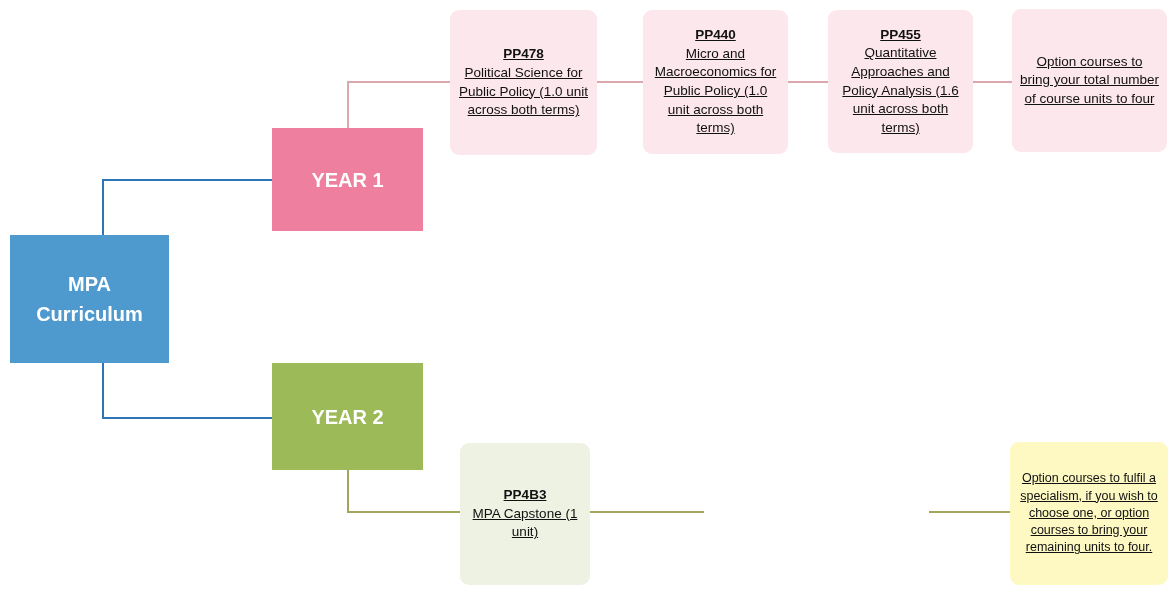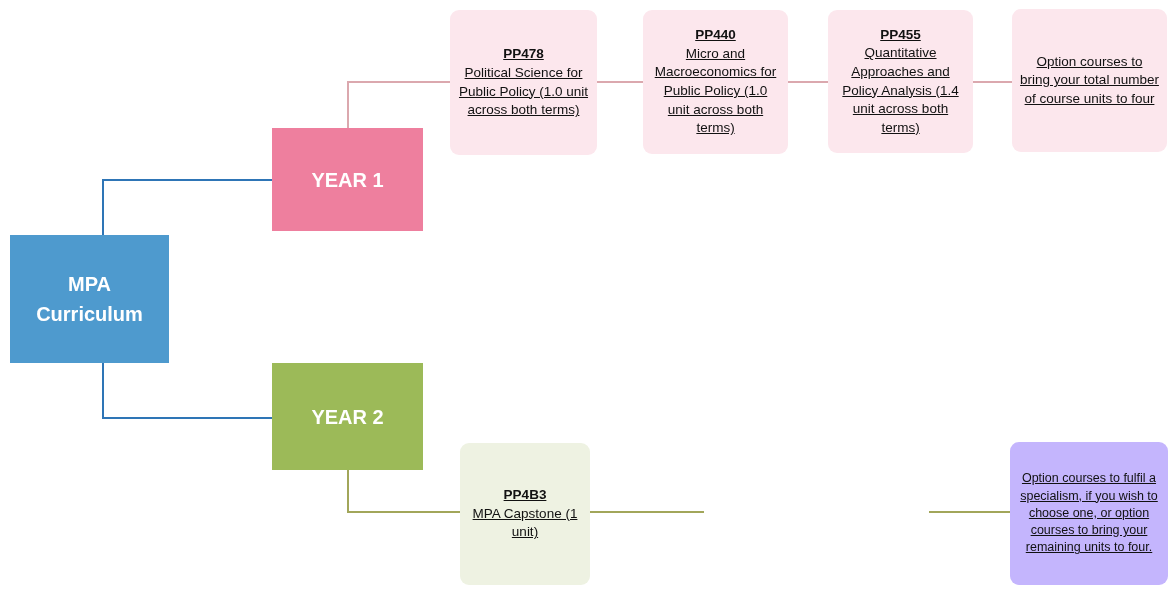--- a/index.html
+++ b/index.html
@@ -103,27 +103,27 @@
   <div class="course course-pp478" style="background: rgb(252, 231, 237);">
     <div class="code">PP478</div>
     <div class="desc">Political Science for Public Policy (1.0 unit across both terms)</div>
   </div>
   <div class="course course-pp440" style="background: rgb(252, 231, 237);">
     <div class="code">PP440</div>
     <div class="desc">Micro and Macroeconomics for Public Policy (1.0 unit across both terms)</div>
   </div>
   <div class="course course-pp455" style="background: rgb(252, 231, 237);">
     <div class="code">PP455</div>
-    <div class="desc">Quantitative Approaches and Policy Analysis (1.4 unit across both terms)</div>
+    <div class="desc">Quantitative Approaches and Policy Analysis (1.6 unit across both terms)</div>
   </div>
   <div class="course course-opt1" style="background: rgb(252, 231, 237);">
     <div class="desc">Option courses to bring your total number of course units to four</div>
   </div>
 
   <div class="course course-pp4b3" style="background: rgb(238, 242, 226);">
     <div class="code">PP4B3</div>
     <div class="desc">MPA Capstone (1 unit)</div>
   </div>
-  <div class="course course-opt2" style="background: #c4b5fd; text-align: center;">
+  <div class="course course-opt2" style="background: #fef9c3; text-align: center;">
     <div class="desc">Option courses to fulfil a specialism, if you wish to choose one, or option courses to bring your remaining units to four.</div>
   </div>
 
 </div>
 
 </body></html>

